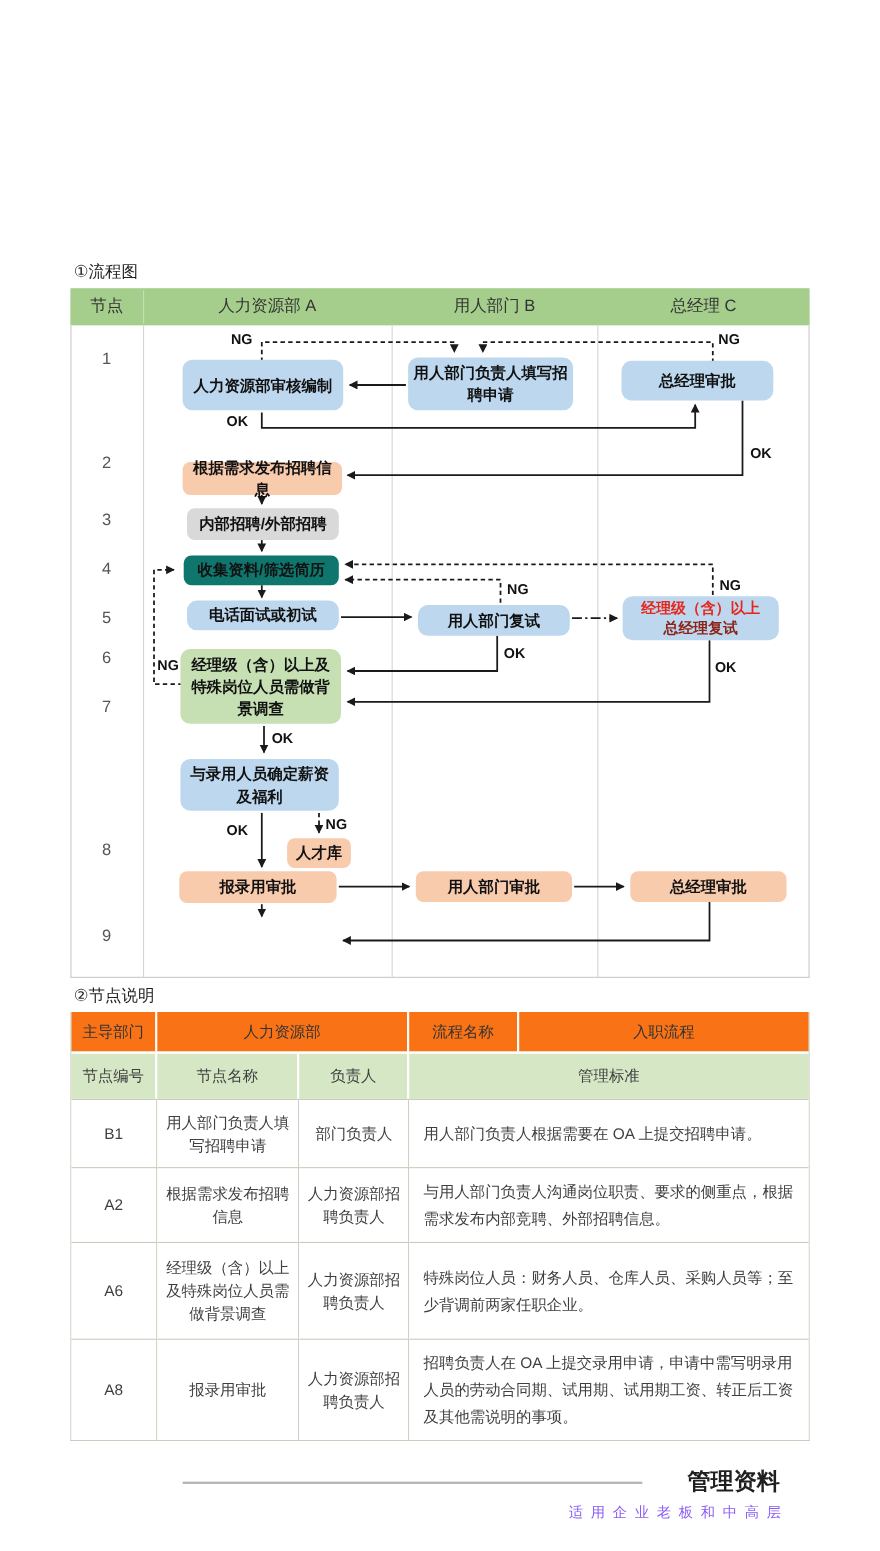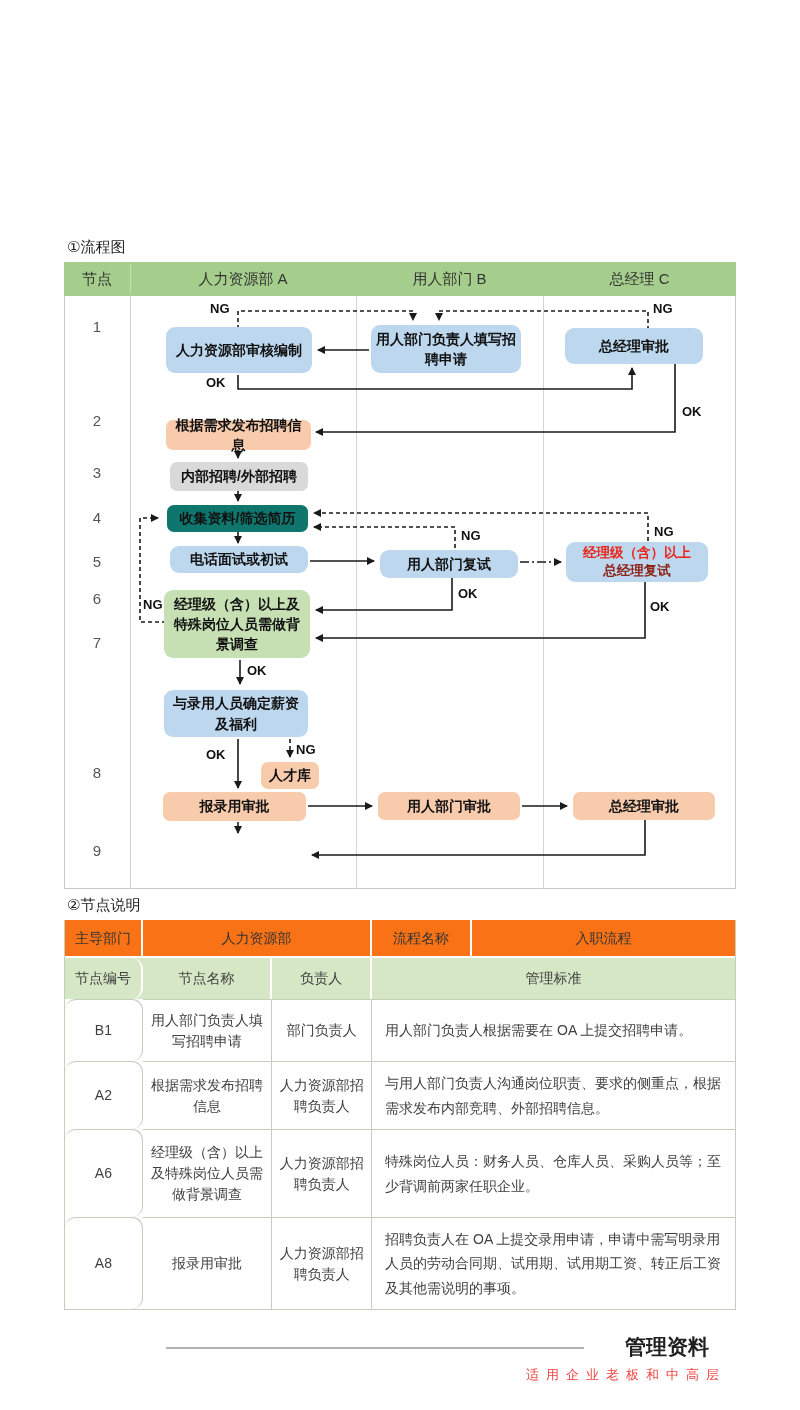--- a/index.html
+++ b/index.html
@@ -57,27 +57,27 @@
   }
   .hdr1 { background:#f97316; height:36px; }
   .hdr1 .tcell { color:#333; }
   .hdr2 { background:#d6e7c5; height:43px; }
   .hdr1 .tcell, .hdr2 .tcell { border-right:2px solid #ffffff; }
   .hdr1 .tcell:last-child, .hdr2 .tcell:last-child { border-right:none; }
   .hdr2 { border-top:2px solid #ffffff; }
   .drow .tcell { border-right:1px solid #c5cfbc; border-top:1px solid #c5cfbc; background:#fff; }
   .drow .tcell:last-child { border-right:none; }
   .std { justify-content:flex-start; text-align:left; padding:8px 13px; line-height:1.75; }
-  .w-code { width:78px;border-radius:11px; }  .w-name { width:130px; }  .w-owner { width:100px; }  .w-std { width:364px; }
+  .w-code { width:78px; }  .w-name { width:130px; }  .w-owner { width:100px; }  .w-std { width:364px; }
   .w-lead { width:78px; }  .w-leadv { width:230px; } .w-flow { width:100px; }  .w-flowv { width:264px; }
 
   
   .foot-line { position:absolute; left:166px; top:1347px; width:418px; height:2px; background:#b3b3b3; }
   .brand { position:absolute; right:91px; top:1333px; font-family:"DejaVu Serif","Liberation Serif",serif; font-weight:700; font-size:21px; color:#1f1f1f; }
-  .tagline { position:absolute; right:74px; top:1366px; font-size:13px; color:#ef4444; letter-spacing:7px; }
+  .tagline { position:absolute; right:83px; top:1366px; font-size:13px; color:#8b5cf6; letter-spacing:7px; }
 </style>
 </head>
 <body>
 
 <div class="page">
 
   <div class="section-label" id="sec1">①流程图</div>
 
   <div class="flow-header">
     <div class="fh-cell" style="left:0;width:66px">节点</div>

